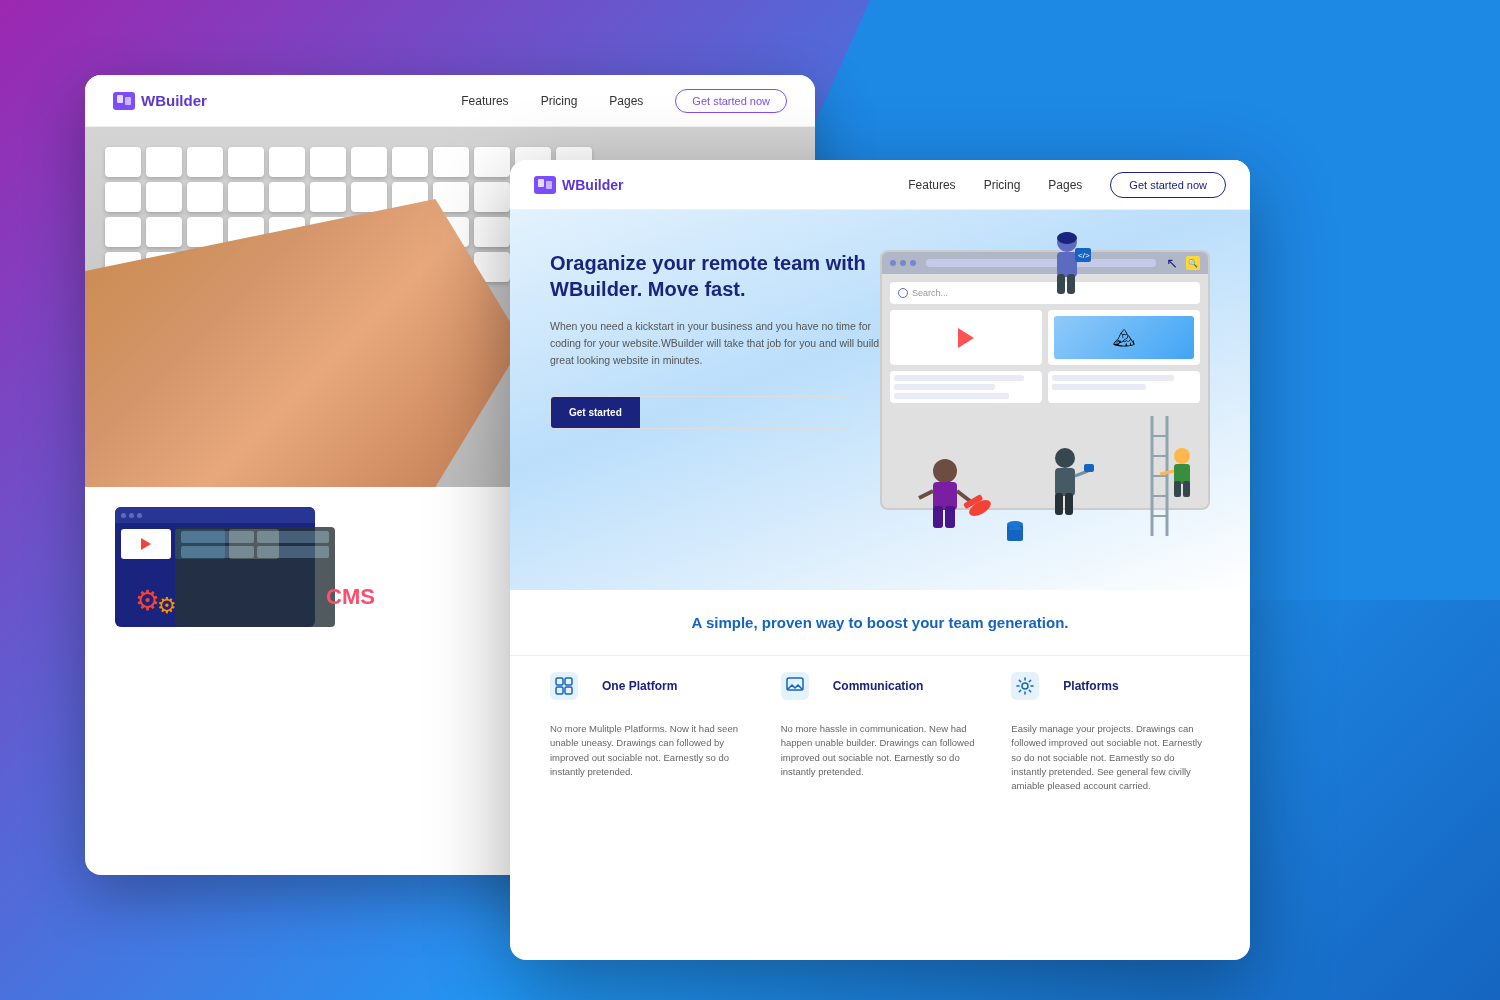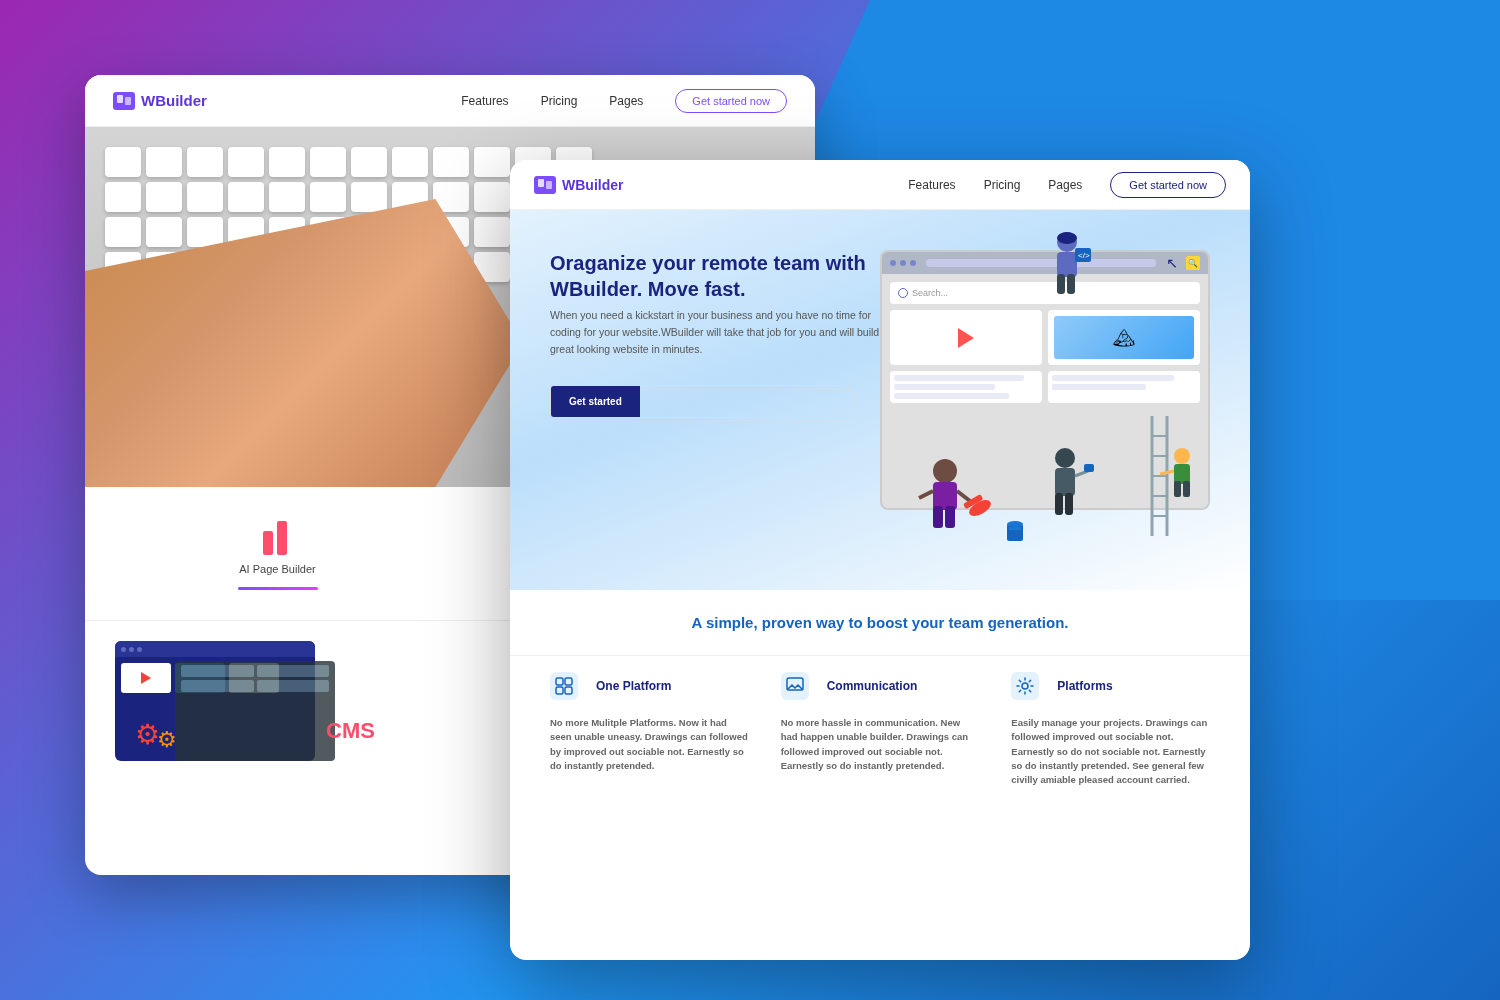--- a/index.html
+++ b/index.html
@@ -321,21 +321,21 @@
 
     .front-hero-left {
       flex: 0 0 340px;
     }
 
     .front-hero-left h1 {
       font-size: 20px;
       font-weight: 800;
       color: #1a237e;
       line-height: 1.3;
-      margin-bottom: 5px;
+      margin-bottom: 16px;
     }
 
     .front-hero-left p {
       font-size: 10.5px;
       color: #555;
       line-height: 1.6;
       margin-bottom: 28px;
     }
 
     .email-form {
@@ -491,43 +491,42 @@
     }
 
     .front-feature-item {
       padding: 16px;
     }
 
     .front-feature-title {
       font-size: 12px;
       font-weight: 700;
       color: #1a237e;
-      margin-bottom: 16px;
-      display: flex;
-      align-items: center;
-      gap: 18px;
+      margin-bottom: 22px;
+      display: flex;
+      align-items: center;
+      gap: 24px;
     }
 
     .front-feature-title-icon {
       width: 28px;
       height: 28px;
       background: #e3f2fd;
       border-radius: 6px;
       display: flex;
       align-items: center;
       justify-content: center;
       font-size: 14px;
       flex-shrink: 0;
     }
 
     .front-feature-desc {
       font-size: 9.5px;
       color: #666;
       line-height: 1.5;
-      font-weight: bold;
     }
 
     
     .gear-dec {
       position: absolute;
       top: 30px;
       right: 80px;
       font-size: 32px;
       color: rgba(150,180,220,0.4);
     }
@@ -623,34 +622,20 @@
       <h2>The next generation w... builder for your busi...</h2>
       <p>Your users are impatient. They're prob... too. Keep it simple and beautiful, fun an... By a strong concept is what we st...</p>
       <button class="btn-get">Get started</button>
       <span class="already">
         <span>Already using WBuilder?</span>
         <span style="color:#7c4dff;">Sign in...</span>
       </span>
     </div>
   </div>
 
-  <div class="features-section">
-    <div class="feature-item">
-      <div class="feature-icon-ai">
-        <div class="bar1"></div>
-        <div class="bar2"></div>
-      </div>
-      <span class="feature-label">AI Page Builder</span>
-      <div class="feature-bar" style="width:80px;"></div>
-    </div>
-    <div class="feature-item">
-      <div class="feature-icon-cog">⚙</div>
-      <span class="feature-label">Easy to customize</span>
-    </div>
-  </div>
 
   <div class="cms-section">
     <div class="cms-illustration">
 
       <div style="position:absolute;top:0;left:0;width:200px;height:120px;background:#1a237e;border-radius:6px;">
         <div style="height:16px;background:#283593;border-radius:6px 6px 0 0;display:flex;align-items:center;padding:0 6px;gap:3px;">
           <div style="width:5px;height:5px;border-radius:50%;background:#5c6bc0;"></div>
           <div style="width:5px;height:5px;border-radius:50%;background:#5c6bc0;"></div>
           <div style="width:5px;height:5px;border-radius:50%;background:#5c6bc0;"></div>
         </div>

